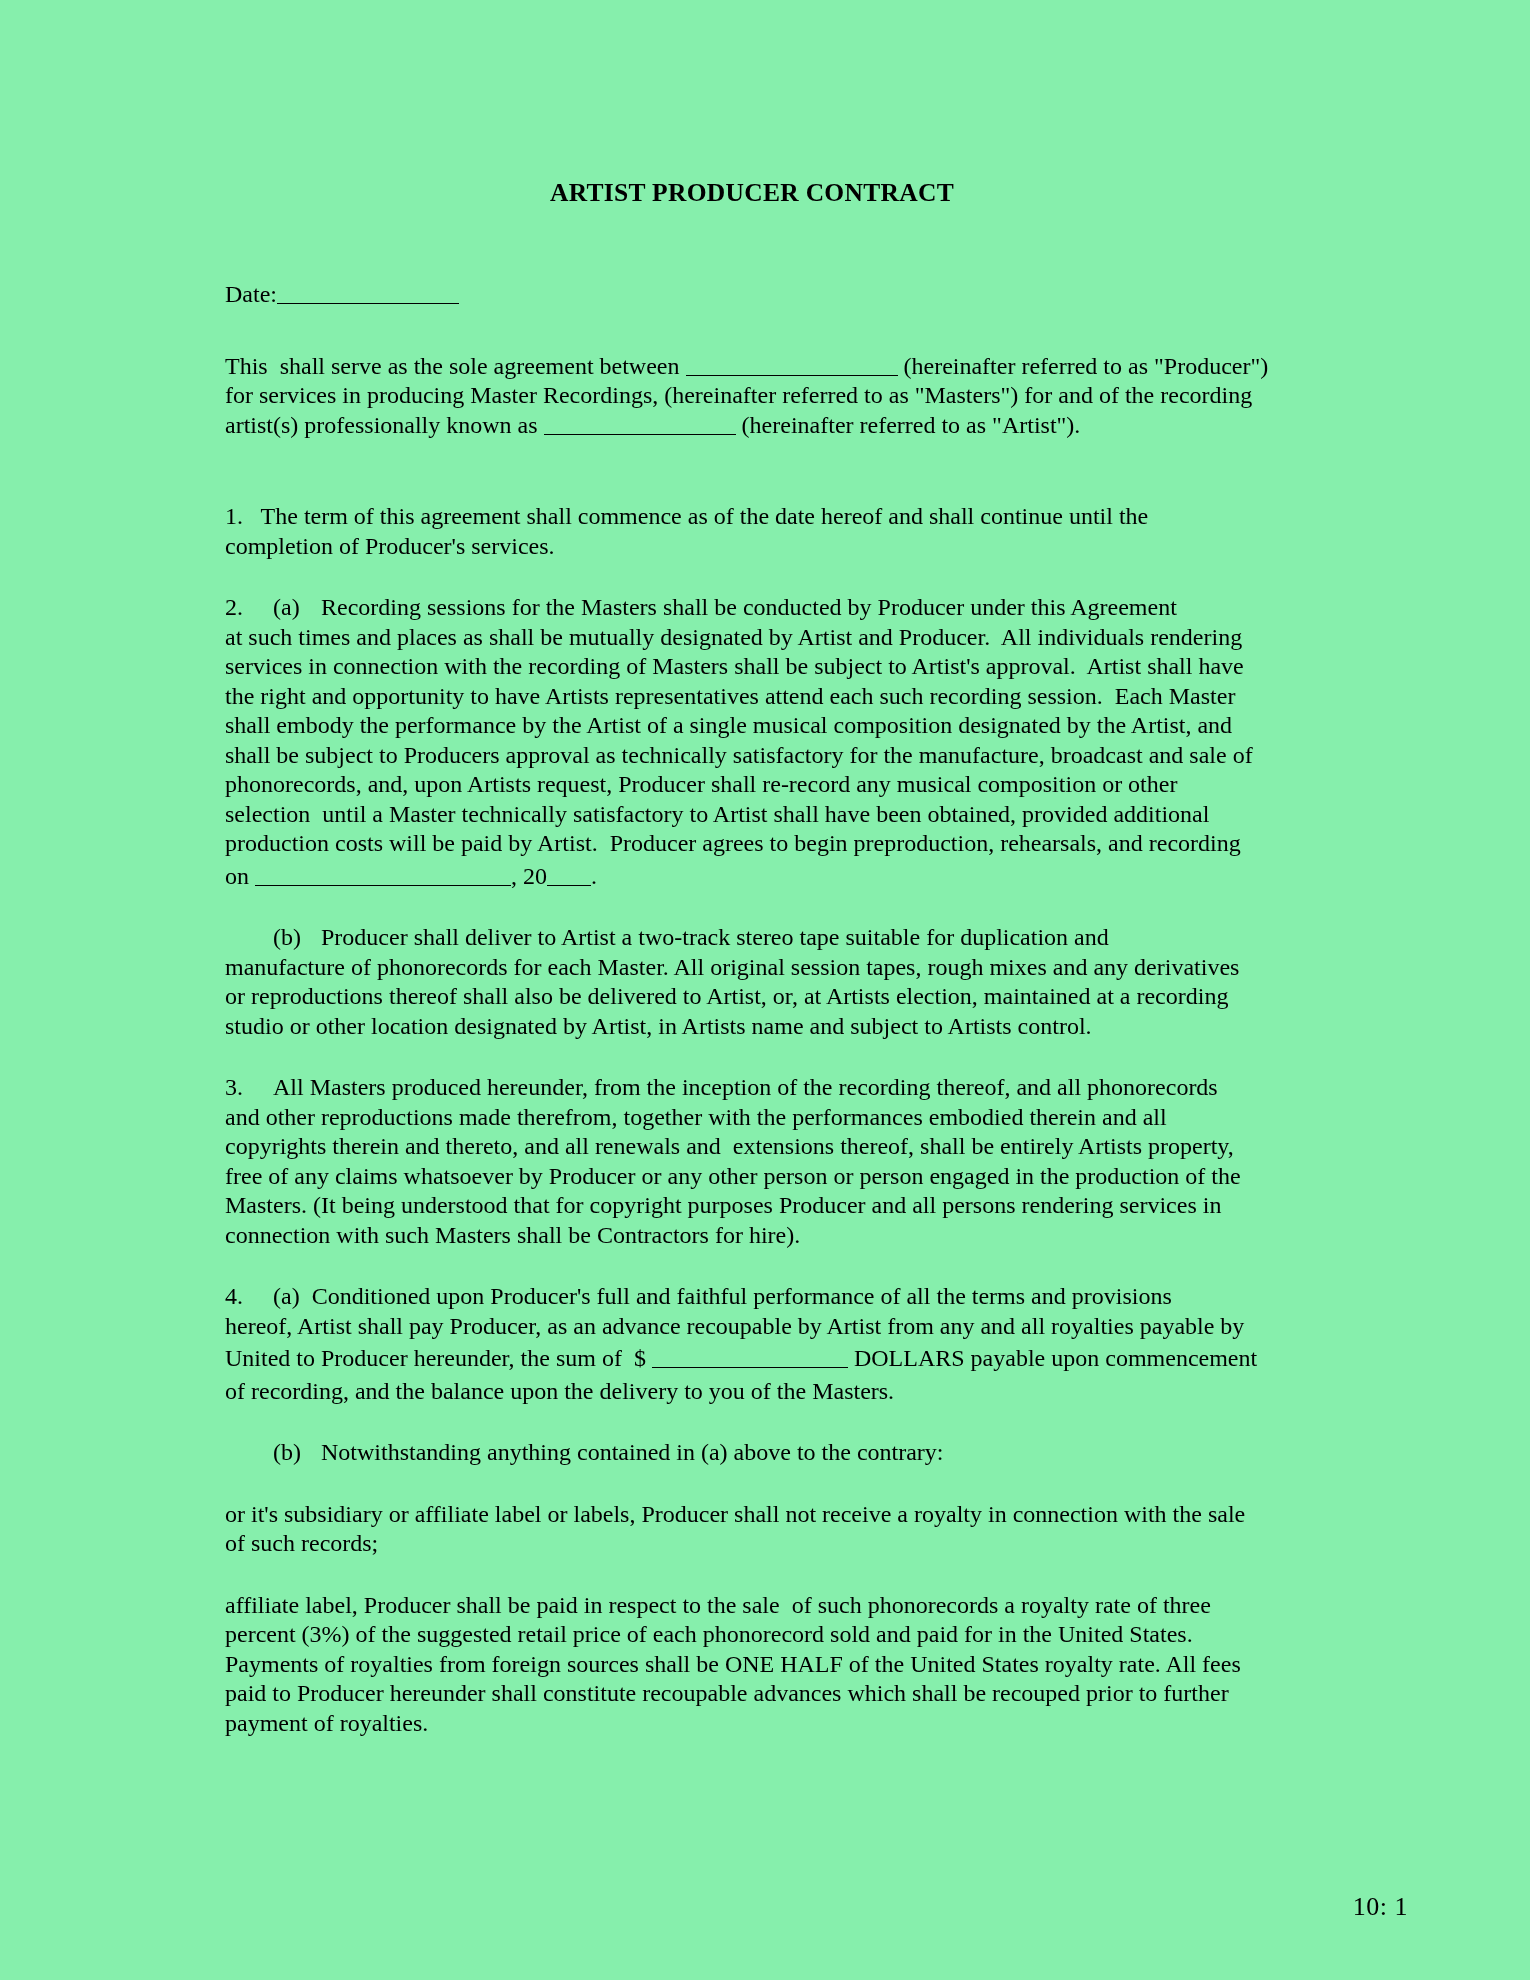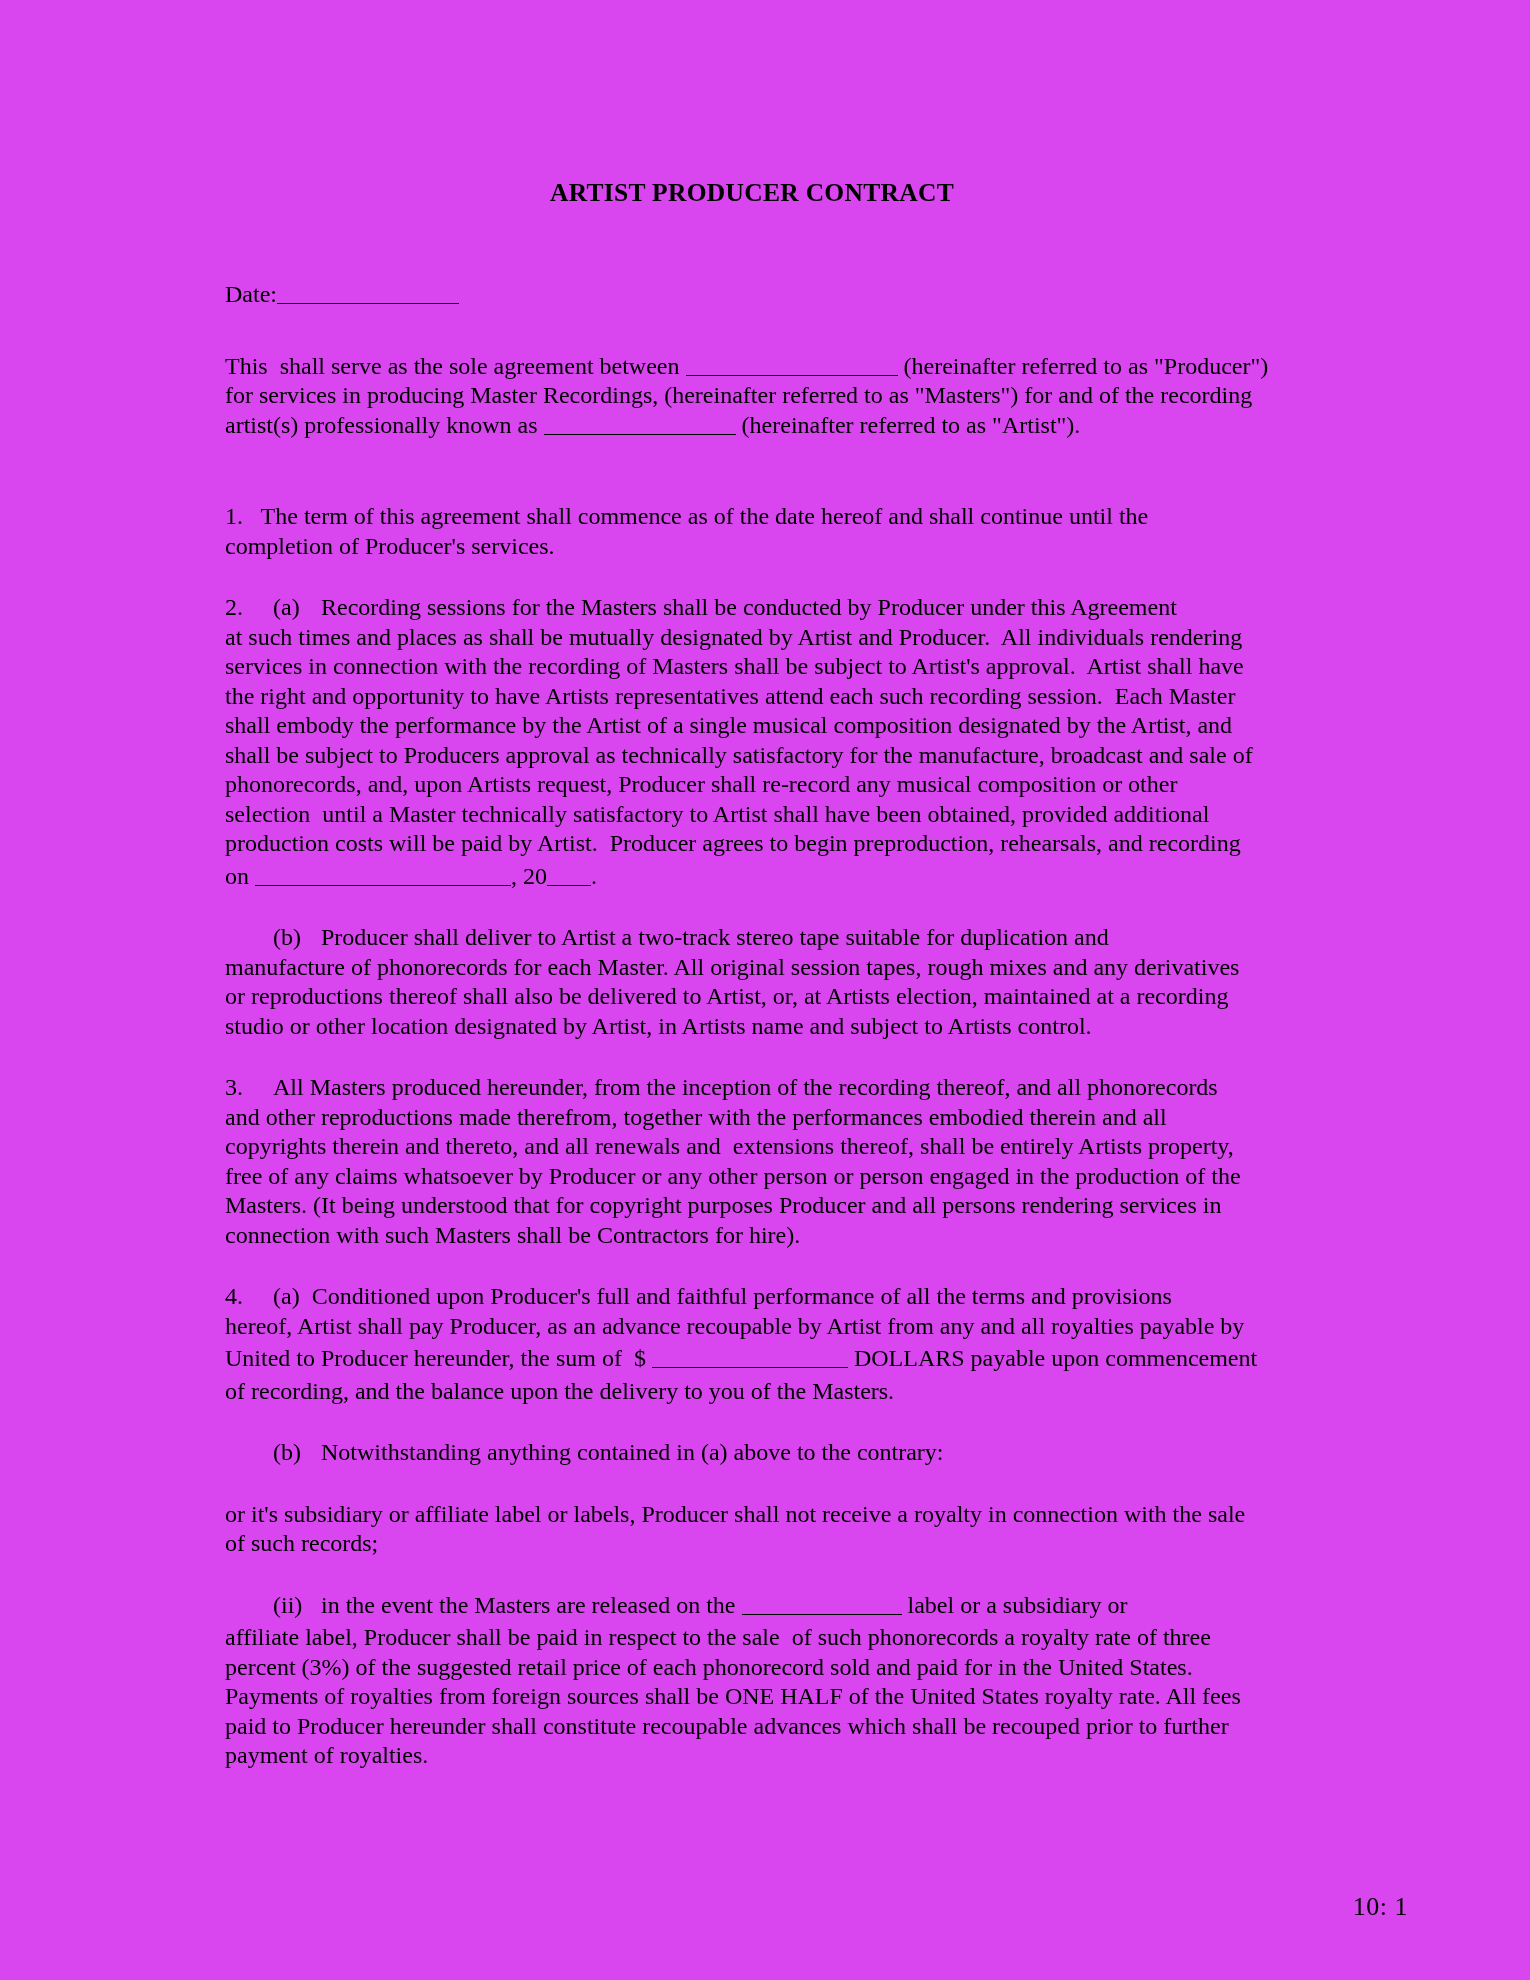--- a/index.html
+++ b/index.html
@@ -13,21 +13,21 @@
     font-family: "Liberation Serif", "DejaVu Serif", serif;
     color: #000000;
     position: relative;
     overflow: hidden;
   }
   .page {
     position: absolute;
     left: 0; top: 0;
     width: 1530px;
     height: 1980px;
-    background: #d946ef;
+    background: #86efac;
   }
   .content {
     position: absolute;
     left: 222px;
     top: 178px;
     width: 1090px;
   }
   .doc-title {
     text-align: center;
     font-weight: bold;
@@ -132,21 +132,20 @@
 
     <div class="para">	(b)	Notwithstanding anything contained in (a) above to the contrary:</div>
 
     <div class="gap-s"></div>
 
     <div class="para">or it's subsidiary or affiliate label or labels, Producer shall not receive a royalty in connection with the sale
 of such records;</div>
 
     <div class="gap-s"></div>
 
-    <div class="para"><span>	(ii)	in the event the Masters are released on the </span><span class="blank b-label2"></span><span> label or a subsidiary or</span></div>
     <div class="para">affiliate label, Producer shall be paid in respect to the sale  of such phonorecords a royalty rate of three
 percent (3%) of the suggested retail price of each phonorecord sold and paid for in the United States.
 Payments of royalties from foreign sources shall be ONE HALF of the United States royalty rate. All fees
 paid to Producer hereunder shall constitute recoupable advances which shall be recouped prior to further
 payment of royalties.</div>
 
   </div>
 
   <div class="footer">10: 1</div>
 </div>

